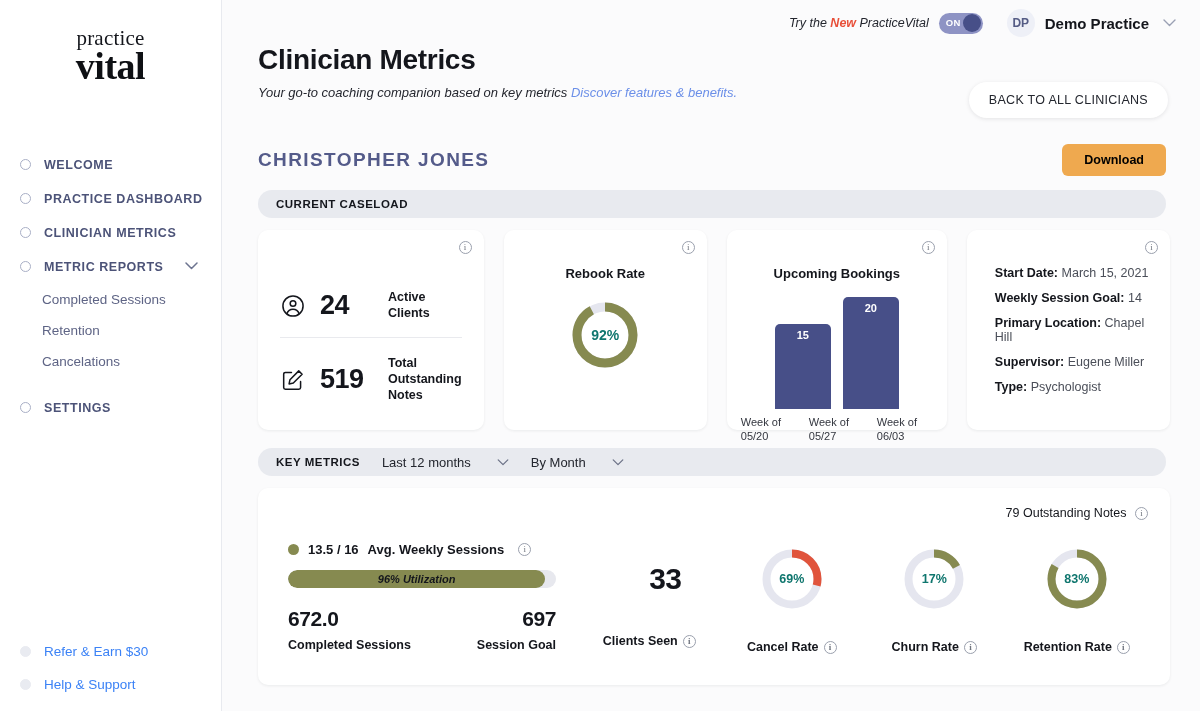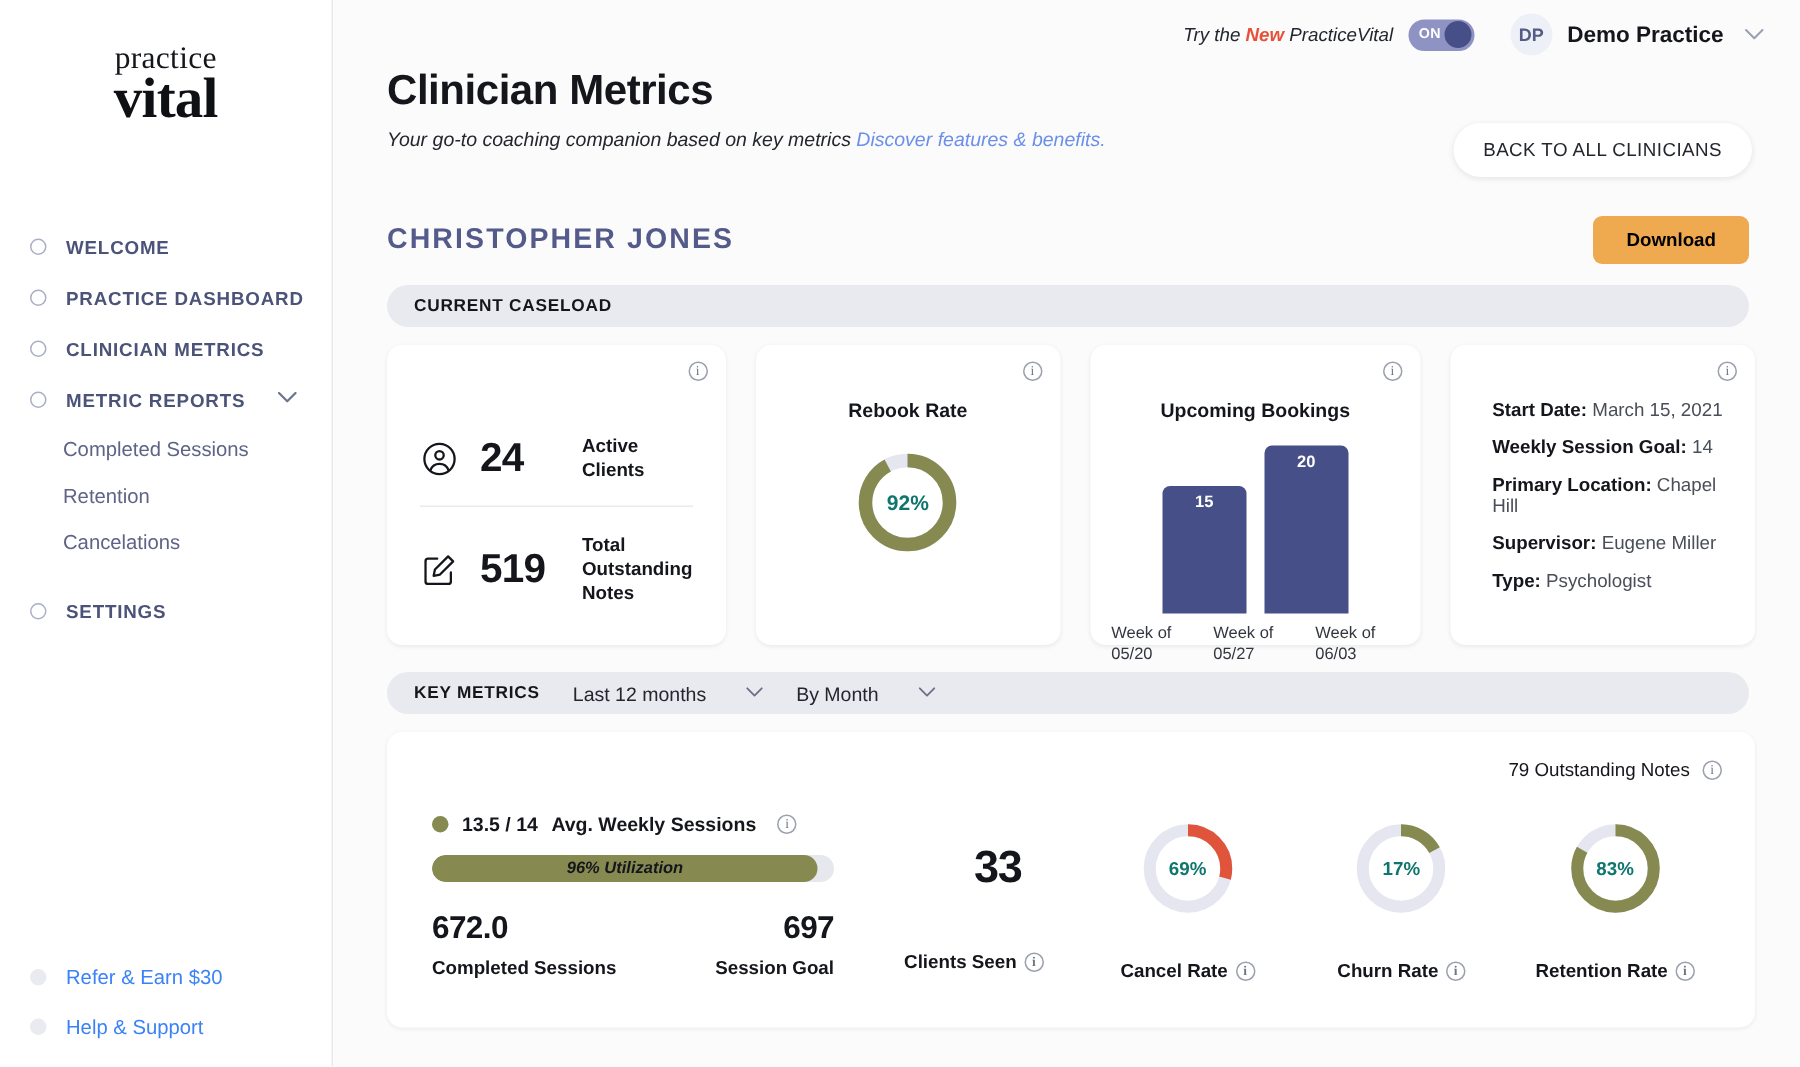--- a/index.html
+++ b/index.html
@@ -395,21 +395,21 @@
     <div class="metrics-panel">
       <div class="notes-line">
         <span>79 Outstanding Notes</span>
         <span class="info-i inline">i</span>
       </div>
 
       <div class="metrics-body">
         <div class="util-block">
           <div class="avg-row">
             <span class="avg-dot"></span>
-            <span class="avg-num">13.5 / 14</span>
+            <span class="avg-num">13.5 / 16</span>
             <span class="avg-lbl">Avg. Weekly Sessions</span>
             <span class="info-i inline">i</span>
           </div>
           <div class="util-bar">
             <div class="util-fill" style="width:96%">
               <span class="util-txt">96% Utilization</span>
             </div>
           </div>
           <div class="util-nums">
             <div class="util-col">

